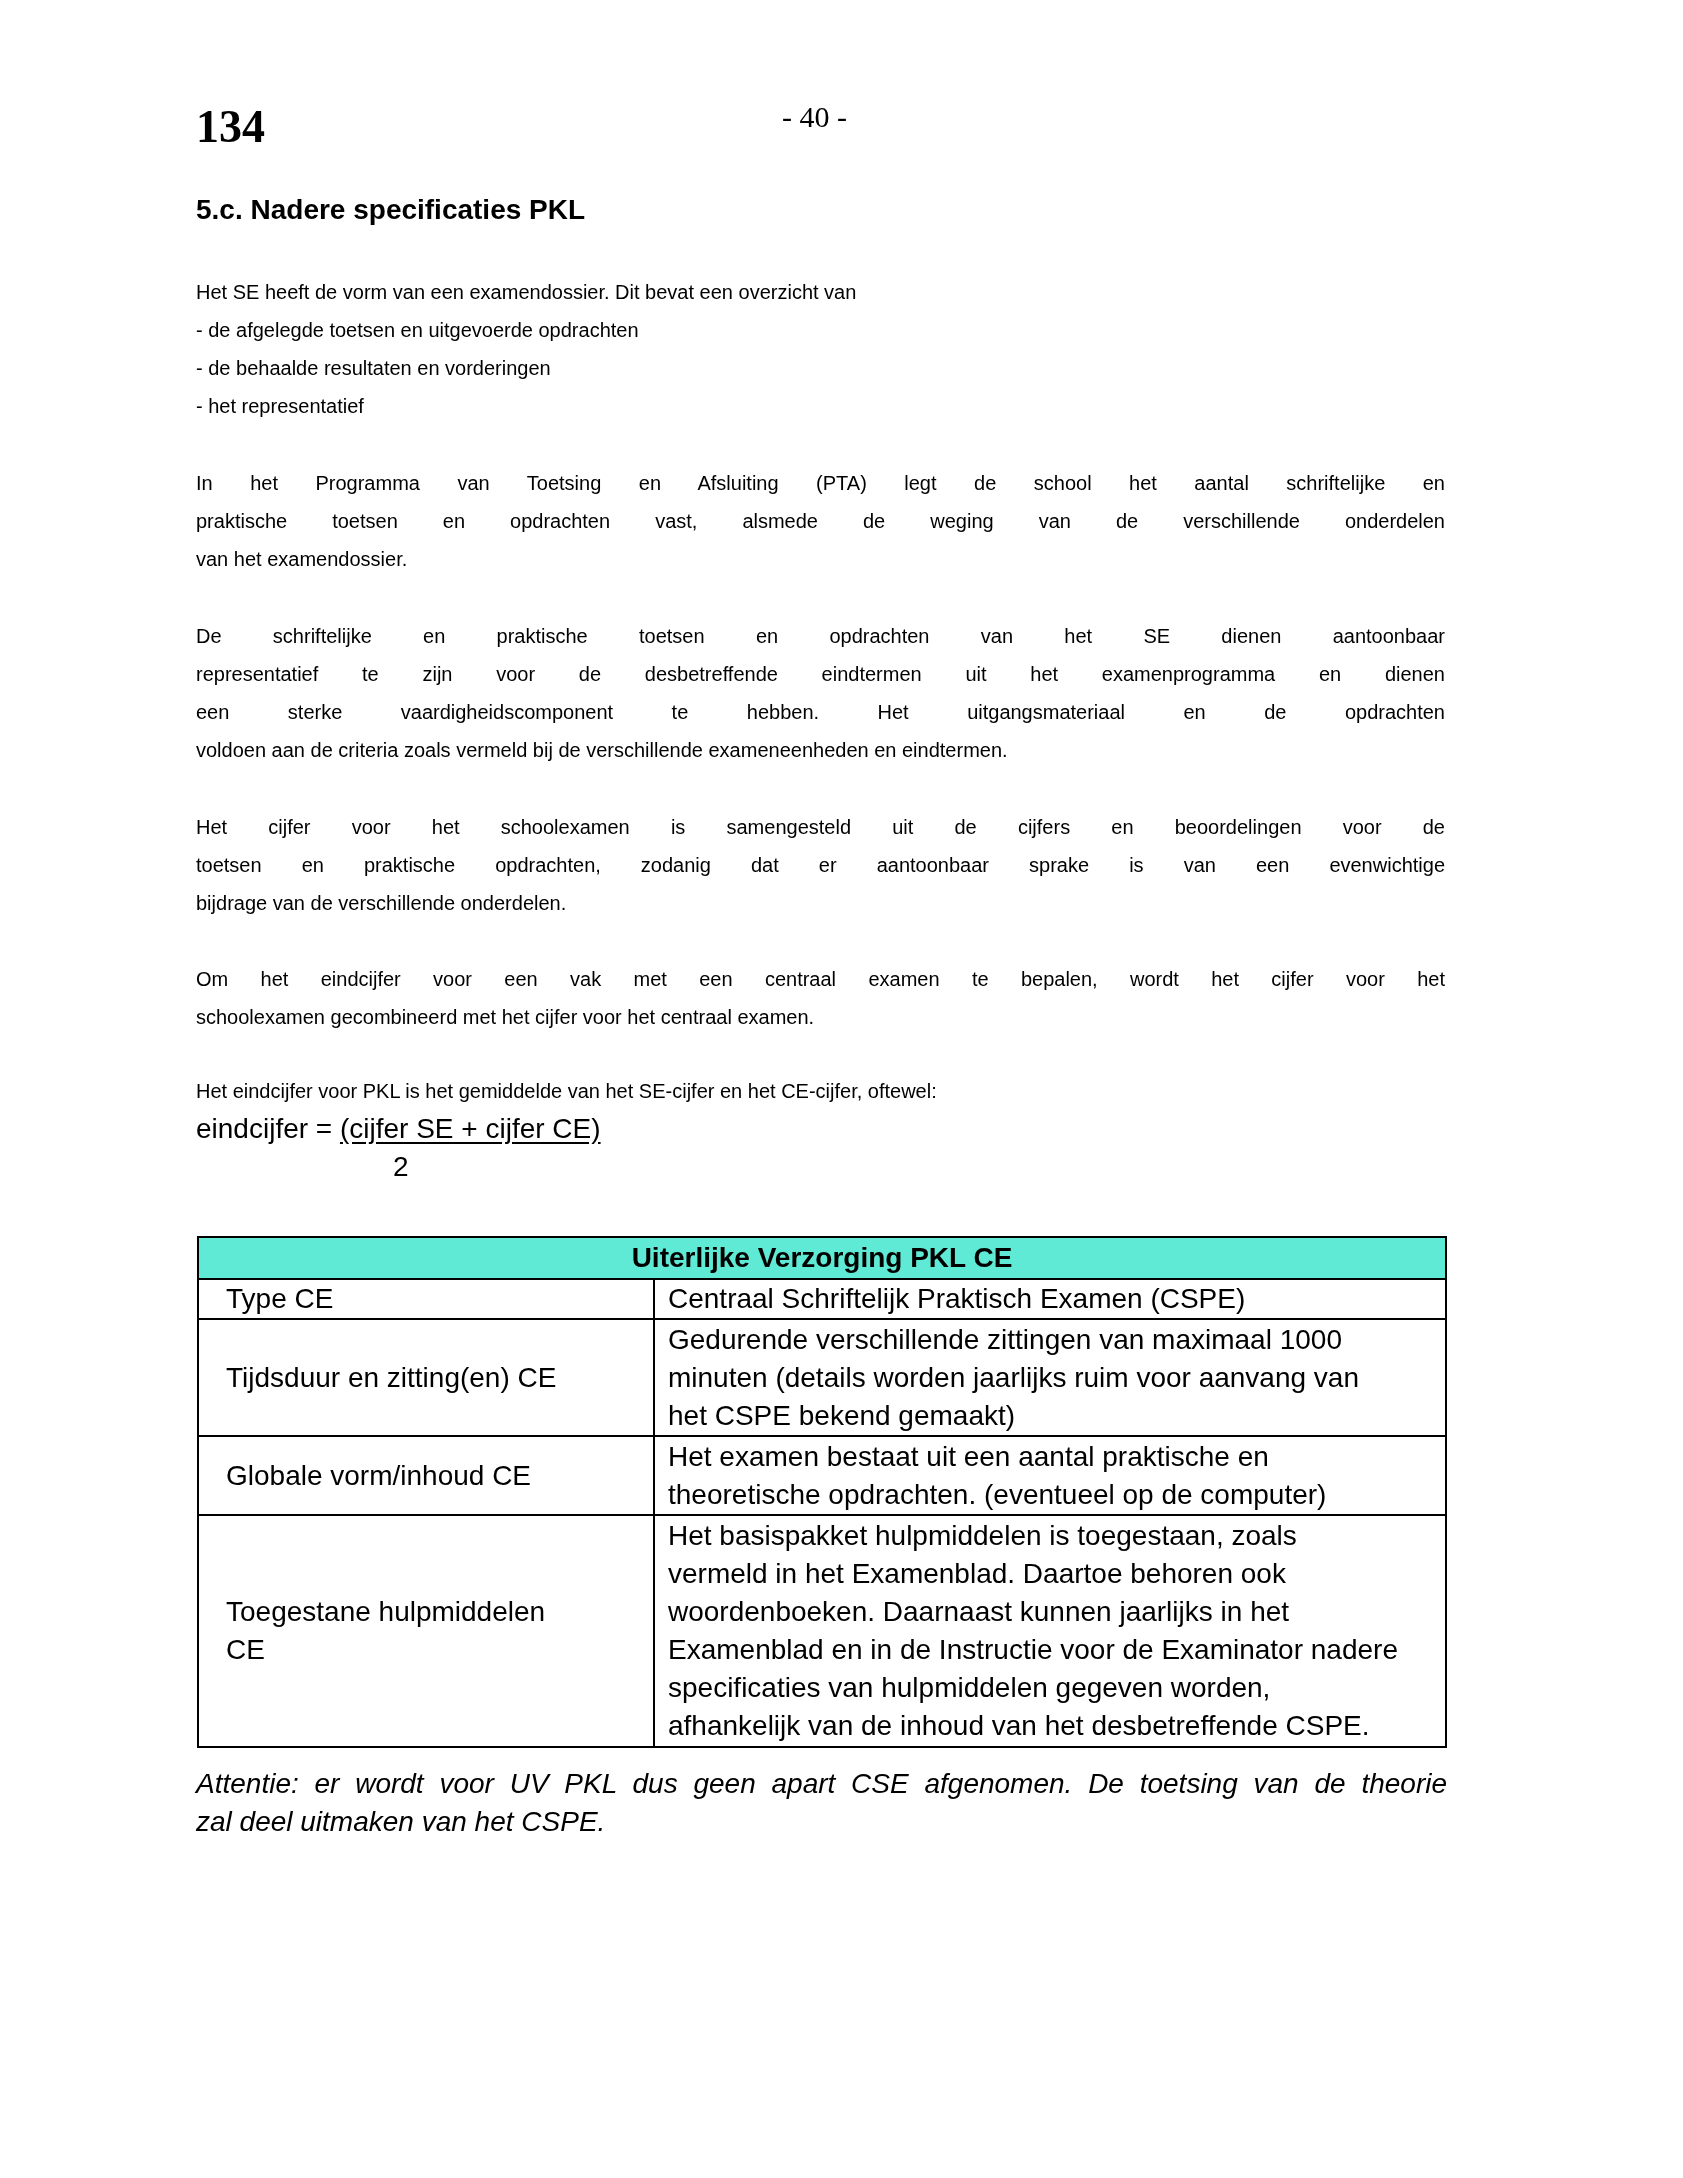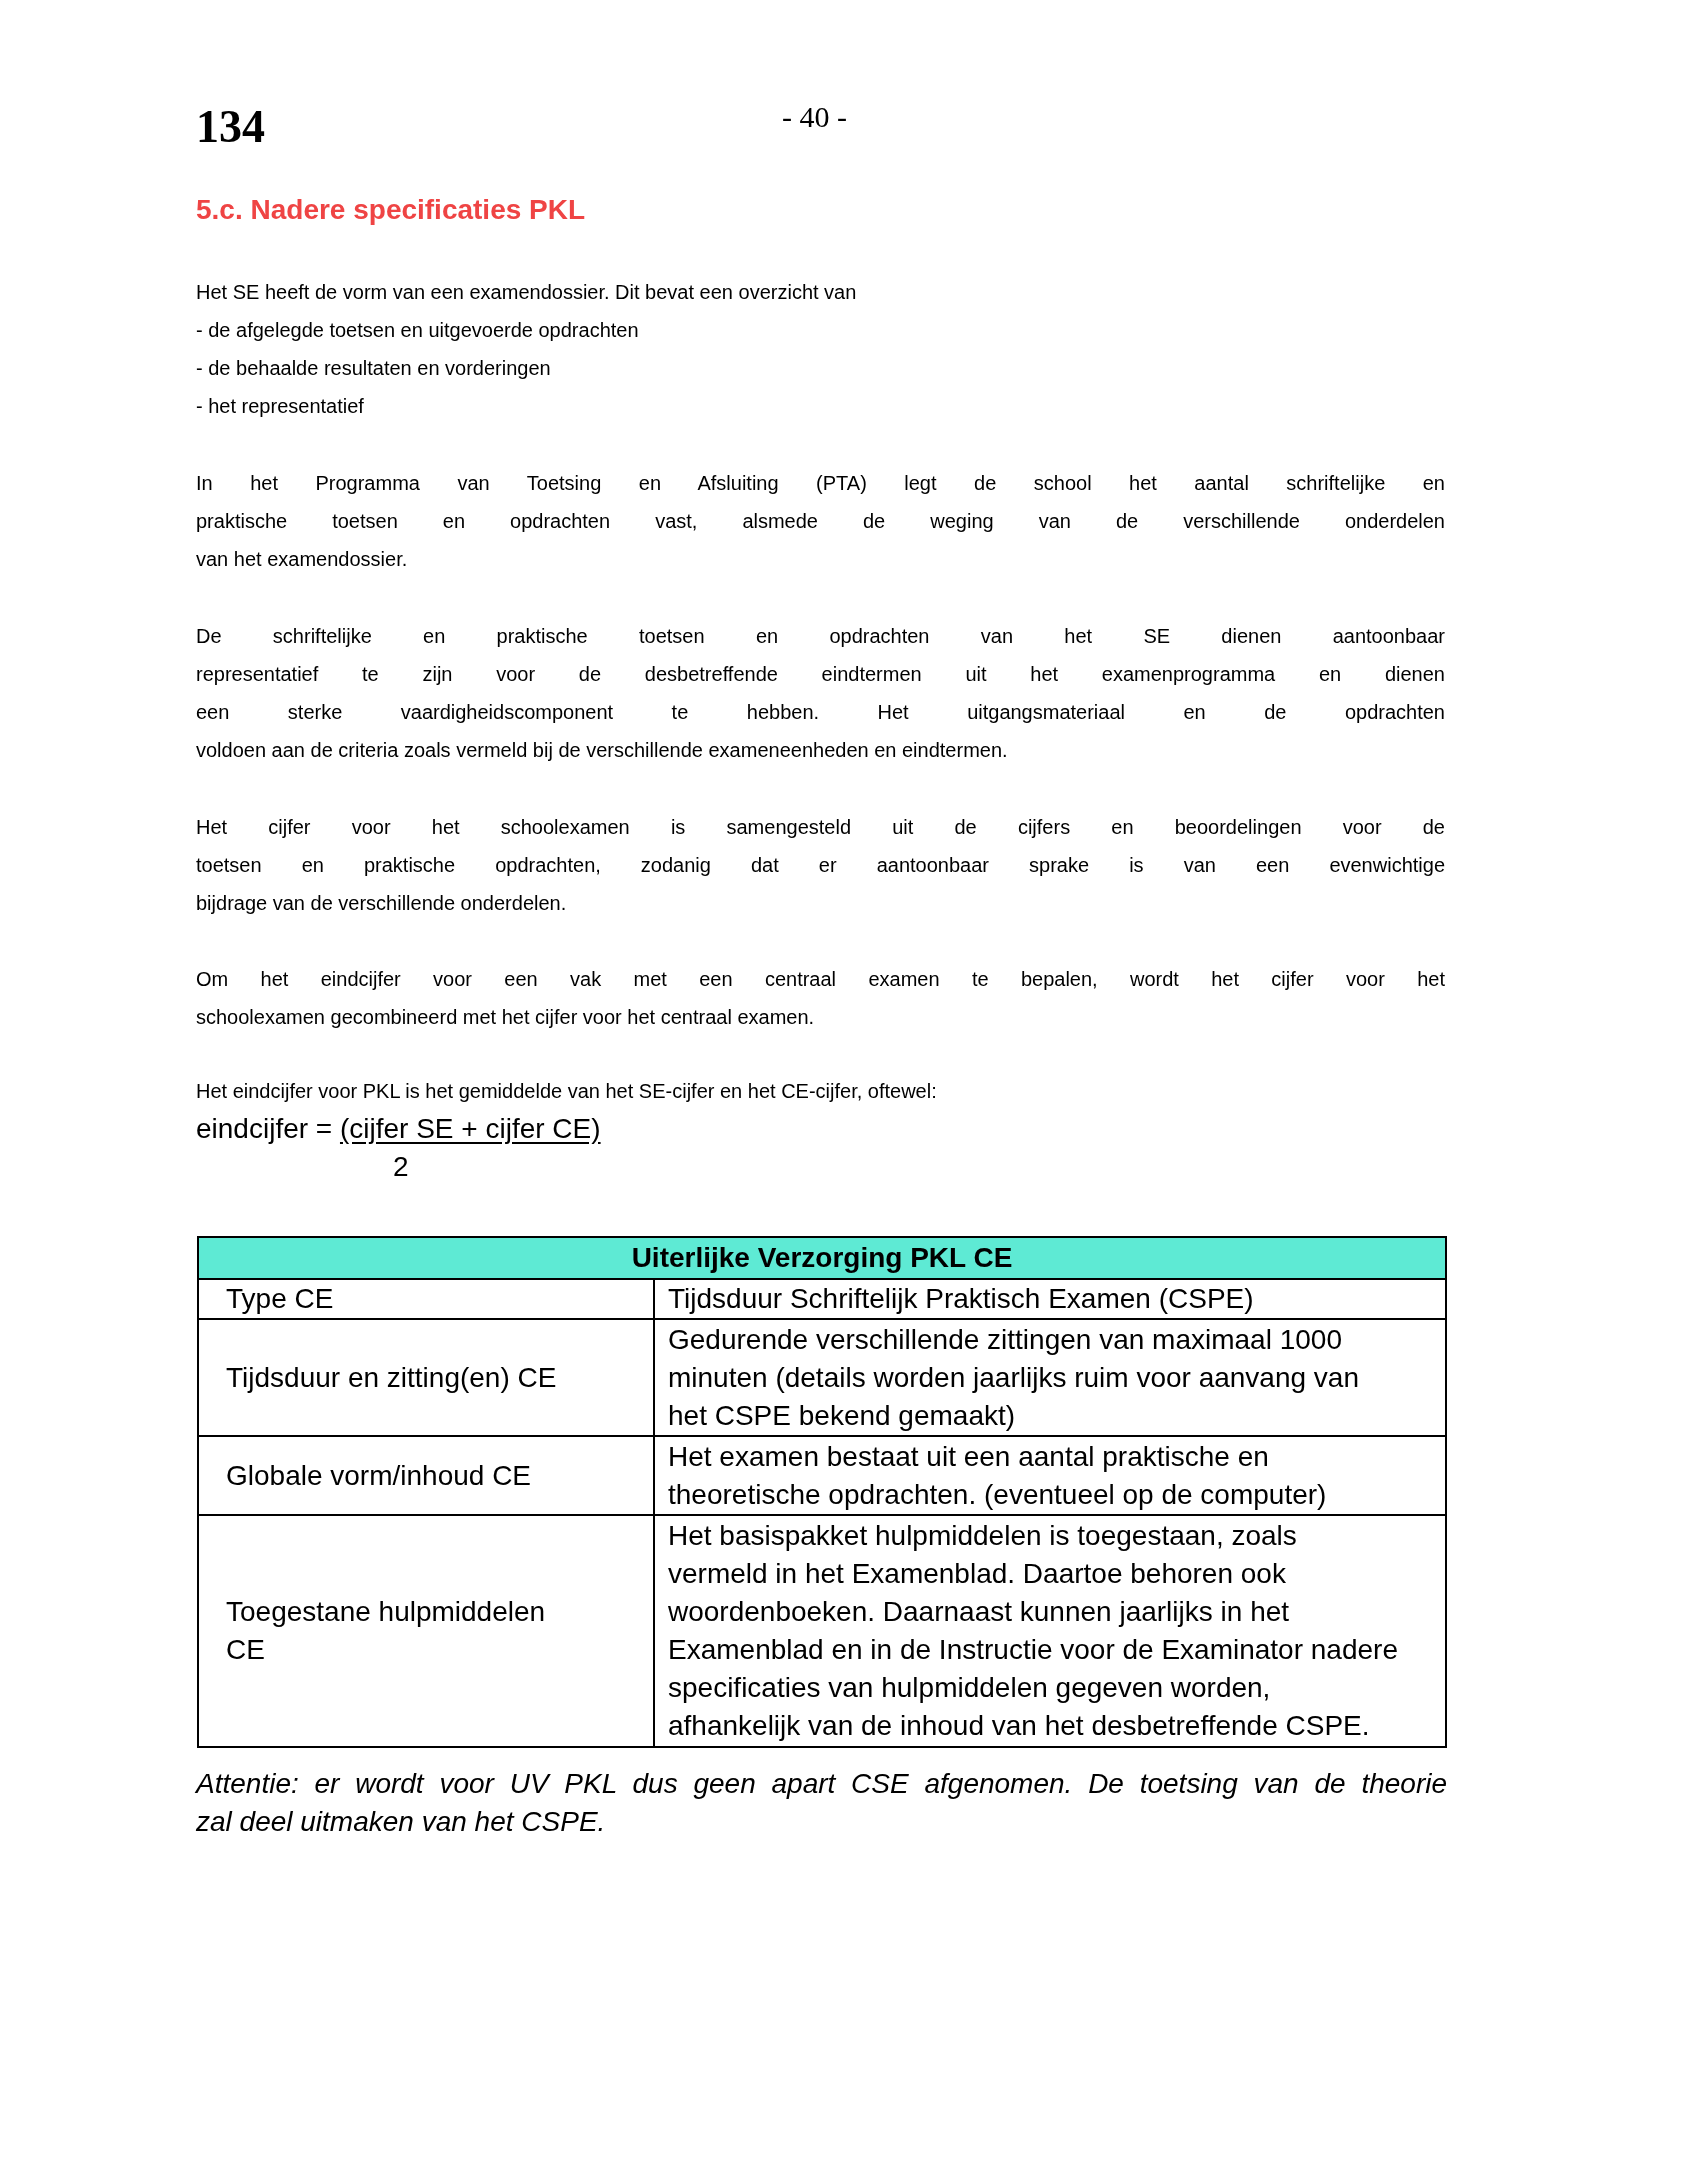--- a/index.html
+++ b/index.html
@@ -2,21 +2,21 @@
 <html><head>
   <meta charset="utf-8">
   <style>
     html, body { margin: 0; padding: 0; background: #ffffff; }
     body { width: 1683px; height: 2178px; position: relative; overflow: hidden;
            font-family: "Liberation Sans", sans-serif; color: #000; }
     .abs { position: absolute; }
     .pnum { left: 196px; top: 99px; font-family: "Liberation Serif", serif; font-weight: bold;
             font-size: 46px; line-height: 55px; }
     .pfoot { left: 782px; top: 97px; font-family: "Liberation Serif", serif; font-size: 30px; line-height: 40px; }
-    .heading { left: 196px; top: 191px; font-weight: bold; font-size: 28px; line-height: 38px; color: #ef4444; }
+    .heading { left: 196px; top: 191px; font-weight: bold; font-size: 28px; line-height: 38px; color: #000000; }
     .para { left: 196px; width: 1249px; font-size: 20px; line-height: 38px; }
     .para .ln { display: block; white-space: nowrap; }
     .para.just .ln { text-align: justify; text-align-last: justify; white-space: normal; }
     .para.just .ln.last { text-align-last: left; }
     .formula { left: 196px; top: 1110px; font-size: 28px; line-height: 38px; }
     .formula .u { text-decoration: underline; text-underline-offset: 4px; }
     .denom { left: 393px; top: 1148px; font-size: 28px; line-height: 38px; }
     table.spec { position: absolute; left: 197px; top: 1236px; width: 1250px; border-collapse: collapse;
                  font-size: 28px; line-height: 38px; }
     table.spec td, table.spec th { border: 2.5px solid #000; padding: 0 27px; vertical-align: middle; }
@@ -78,21 +78,21 @@
 <table class="spec">
   <tbody>
       <tr>
     <th colspan="2">Uiterlijke Verzorging PKL CE</th>
   </tr>
   <tr style="height:40px;">
     <td class="k">
       <span>Type CE</span>
     </td>
     <td class="v">
-      <span>Tijdsduur Schriftelijk Praktisch Examen (CSPE)</span>
+      <span>Centraal Schriftelijk Praktisch Examen (CSPE)</span>
     </td>
   </tr>
   <tr style="height:117px;">
     <td class="k">
       <span>Tijdsduur en zitting(en) CE</span>
     </td>
     <td class="v">
       <span style="display:block">Gedurende verschillende zittingen van maximaal 1000</span>
       <span style="display:block">minuten (details worden jaarlijks ruim voor aanvang van</span>
       <span style="display:block">het CSPE bekend gemaakt)</span>

